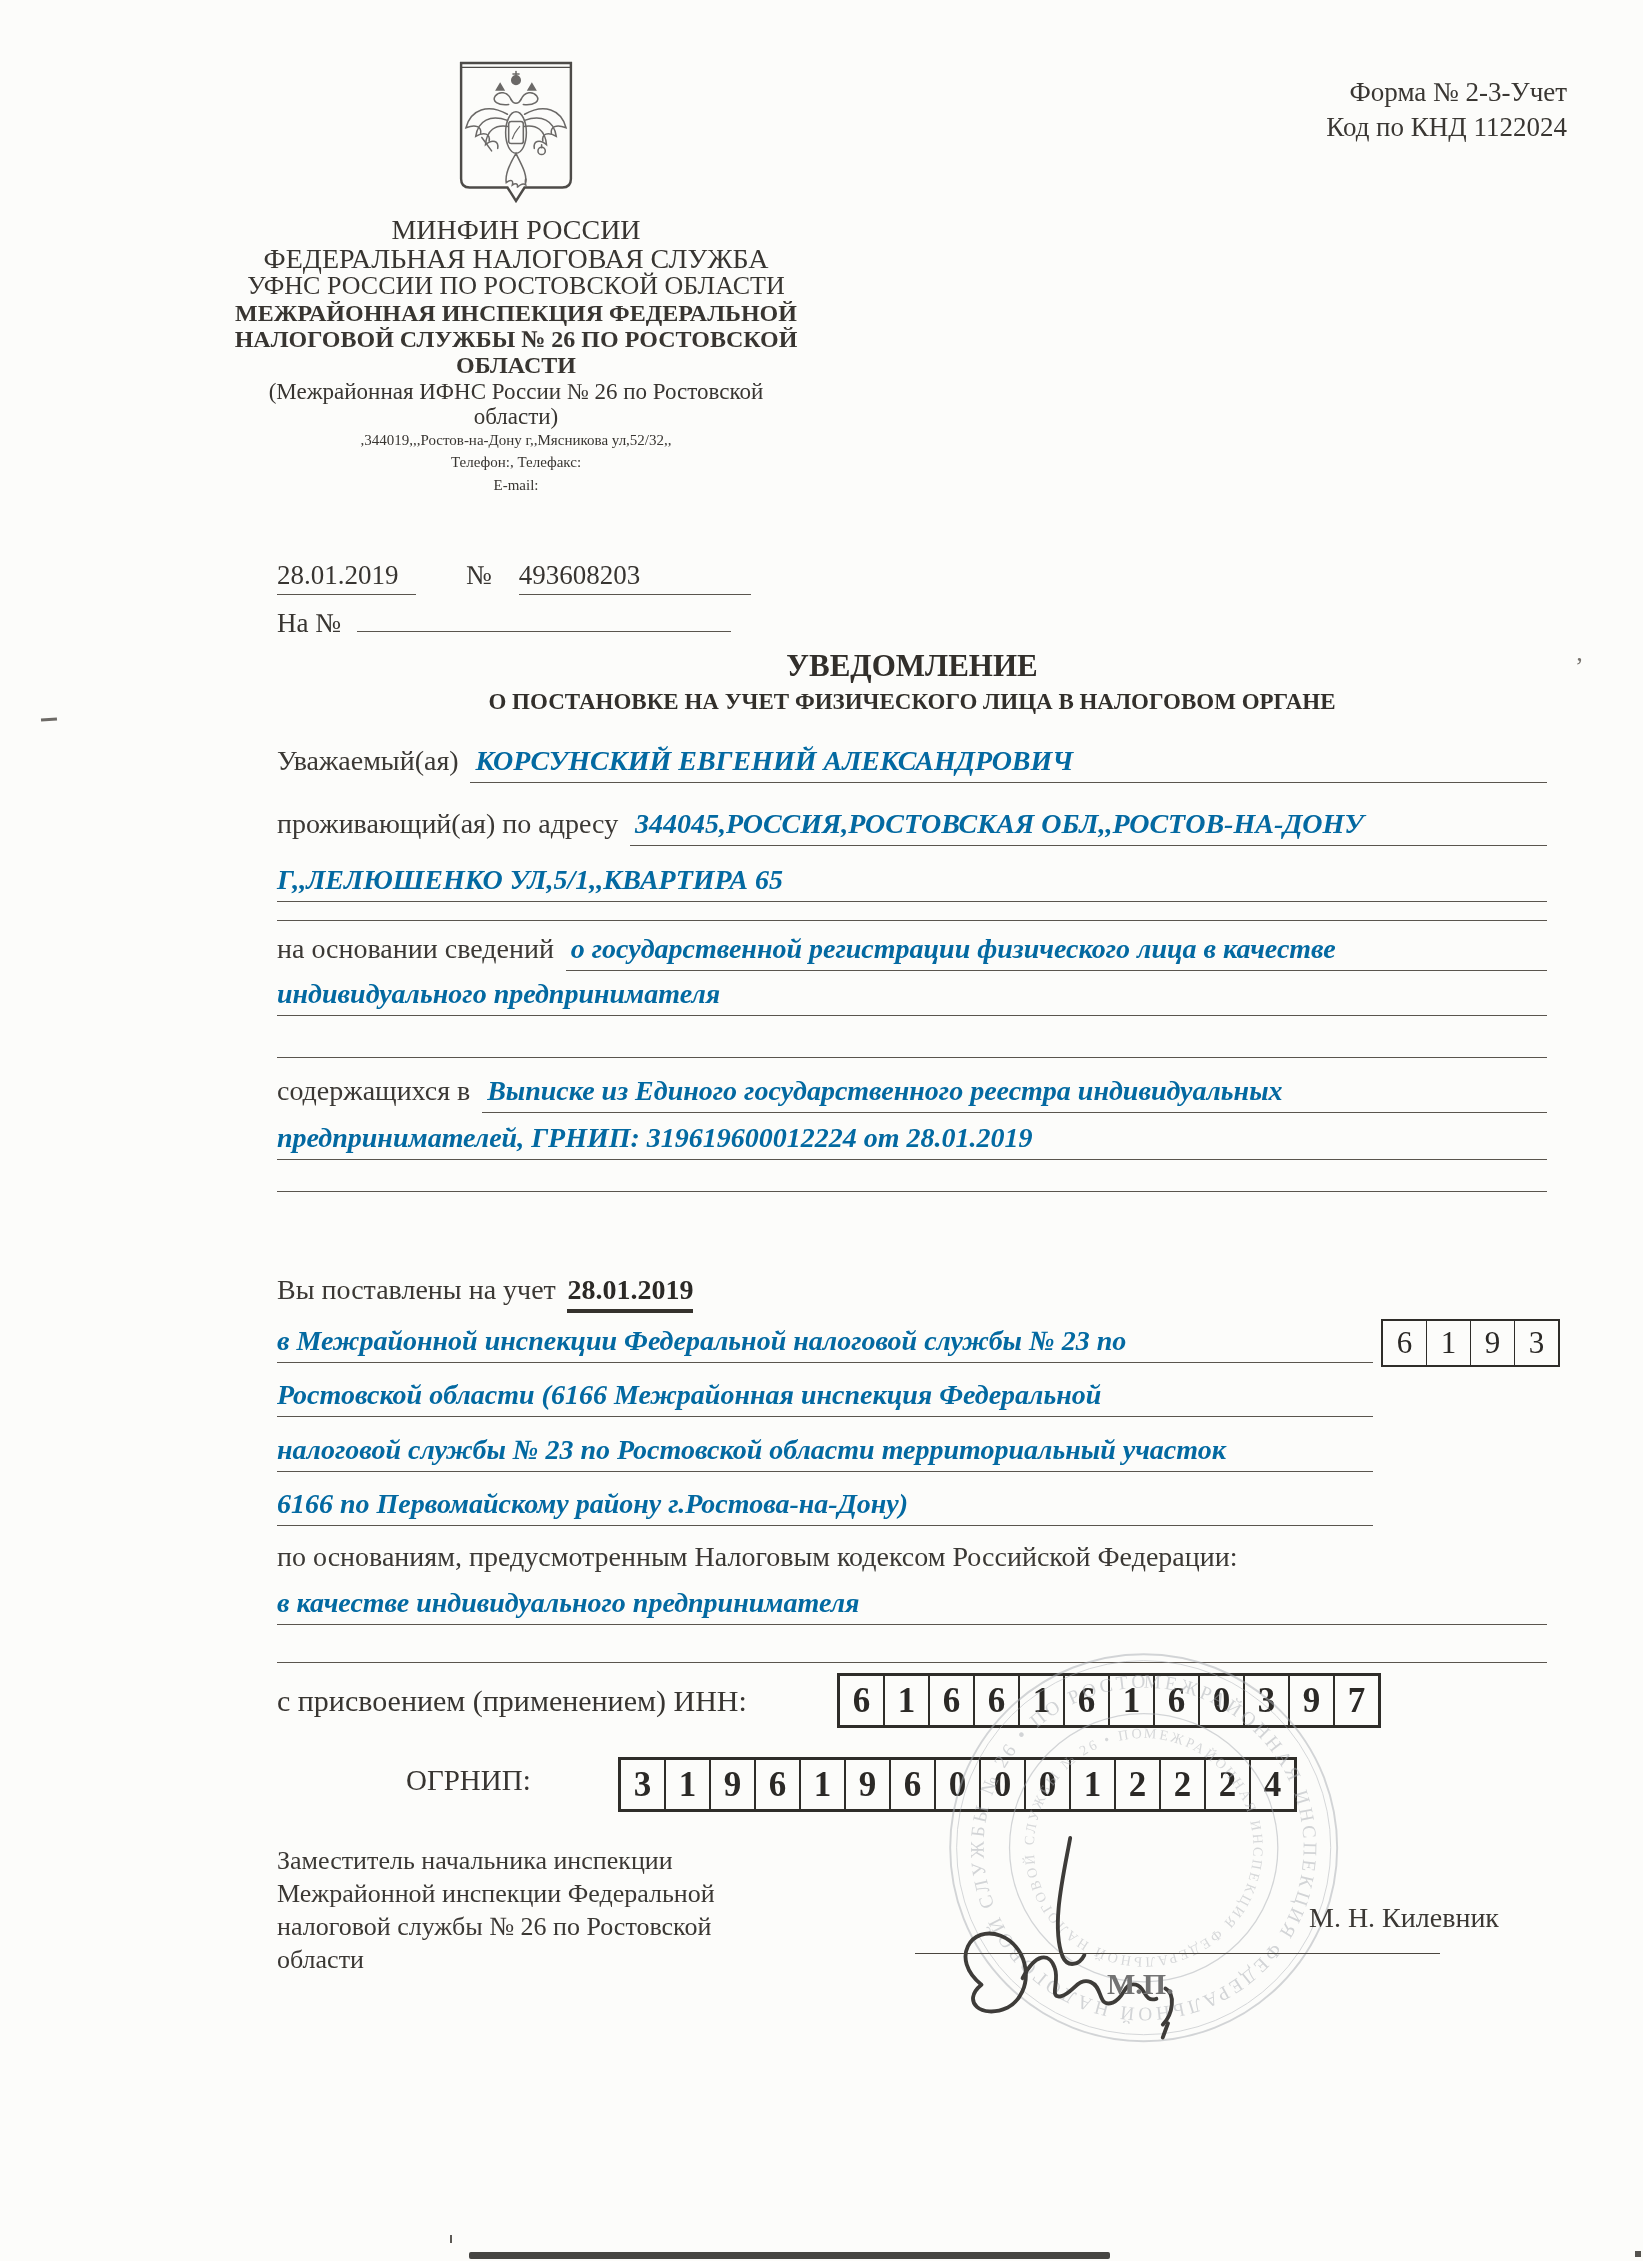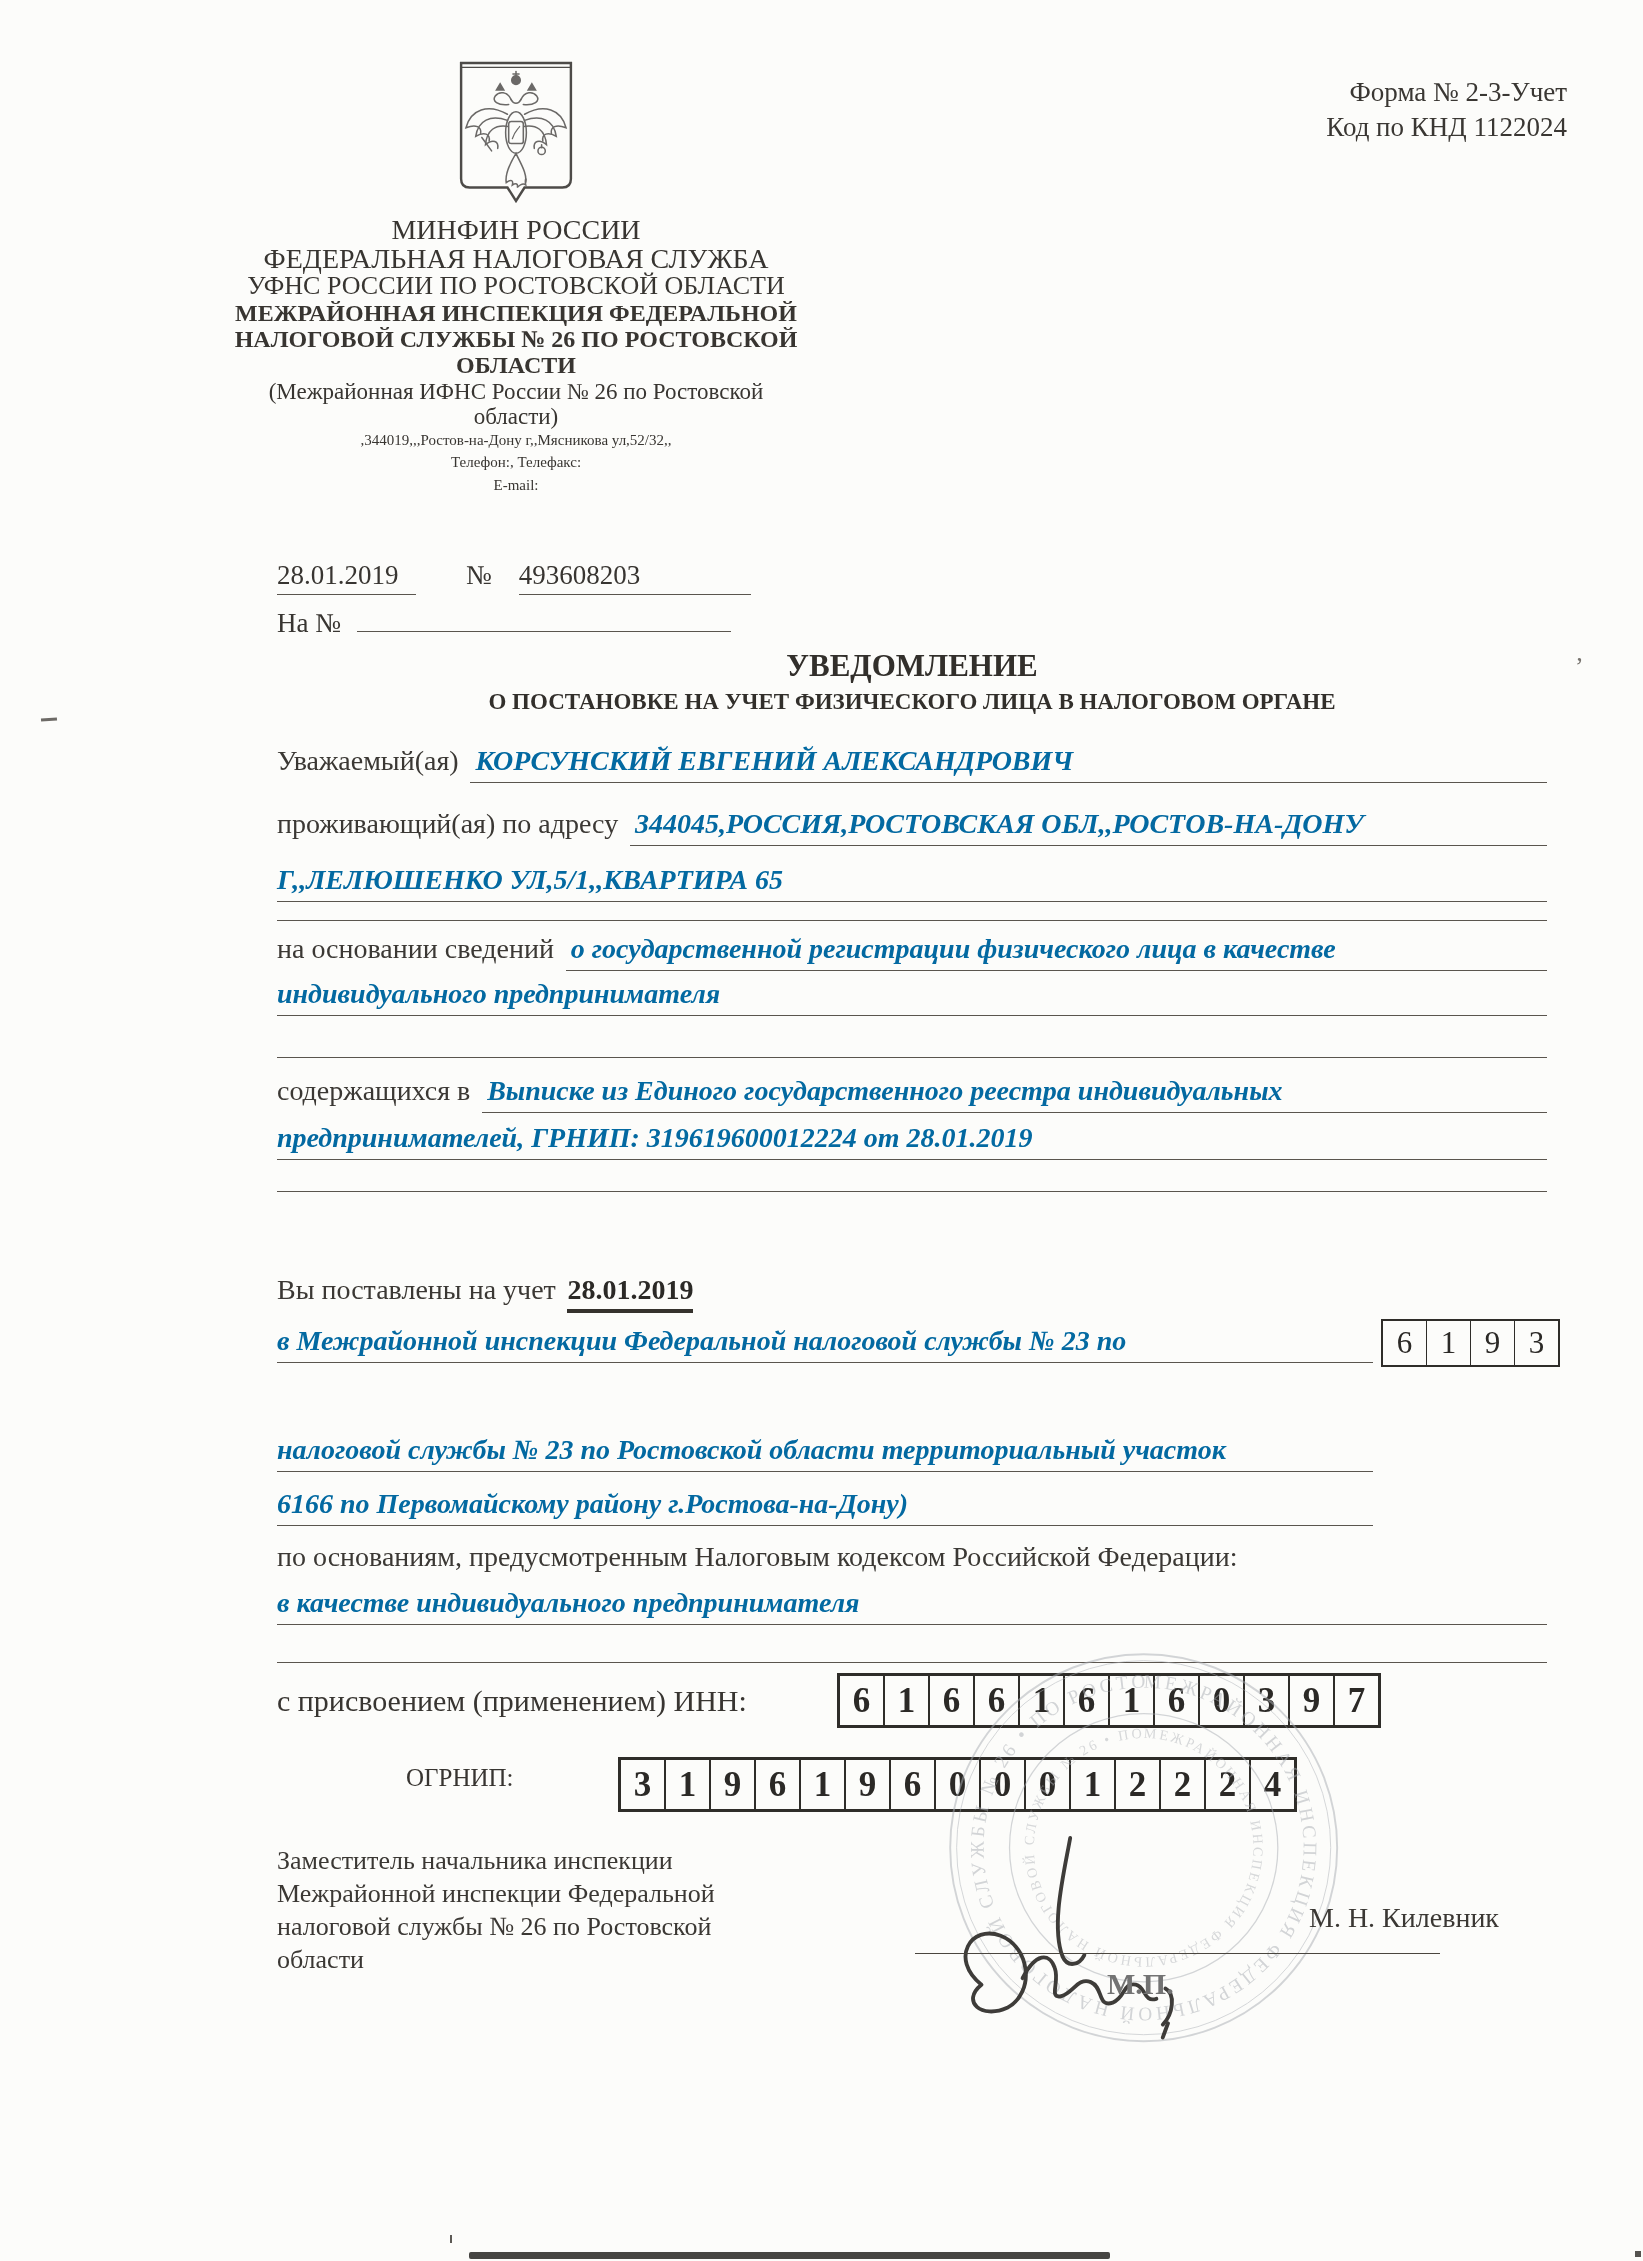--- a/index.html
+++ b/index.html
@@ -163,20 +163,23 @@
   </div>
   <div class="blank-line" style="top:1191px;"></div>
 
   <div class="fline" style="top:1274px;">
     <span class="lbl">Вы поставлены на учет</span>
     <span class="date-u">28.01.2019</span>
   </div>
   <div class="fline" style="top:1325px; width:1096px;">
     <span class="val" style="padding-left:0;">в Межрайонной инспекции Федеральной налоговой службы № 23 по</span>
   </div>
+  <div class="fline" style="top:1379px; width:1096px;">
+    <span class="val" style="padding-left:0;">Ростовской области (6166 Межрайонная инспекция Федеральной</span>
+  </div>
   <div class="fline" style="top:1434px; width:1096px;">
     <span class="val" style="padding-left:0;">налоговой службы № 23 по Ростовской области территориальный участок</span>
   </div>
   <div class="fline" style="top:1488px; width:1096px;">
     <span class="val" style="padding-left:0;">6166 по Первомайскому району г.Ростова-на-Дону)</span>
   </div>
 
   <div class="cellrow cellrow-light" style="left:1381px; top:1319px;">
     <span class="cell">6</span>
     <span class="cell">1</span>
@@ -201,21 +204,21 @@
     <span class="cell">1</span>
     <span class="cell">6</span>
     <span class="cell">1</span>
     <span class="cell">6</span>
     <span class="cell">0</span>
     <span class="cell">3</span>
     <span class="cell">9</span>
     <span class="cell">7</span>
   </div>
 
-  <div class="abs" style="left:406px; top:1764px; font-size:25px;">ОГРНИП:</div>
+  <div class="abs" style="left:406px; top:1764px; font-size:29px;">ОГРНИП:</div>
   <div class="cellrow" style="left:618px; top:1757px;">
     <span class="cell">3</span>
     <span class="cell">1</span>
     <span class="cell">9</span>
     <span class="cell">6</span>
     <span class="cell">1</span>
     <span class="cell">9</span>
     <span class="cell">6</span>
     <span class="cell">0</span>
     <span class="cell">0</span>

